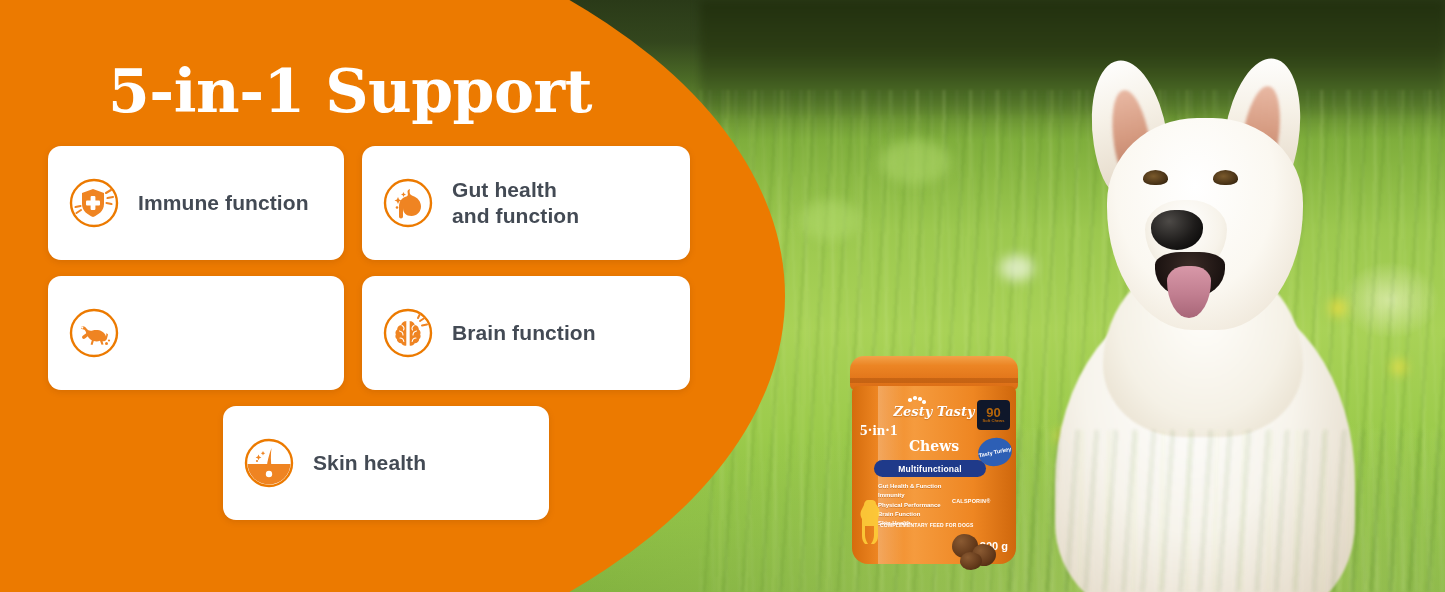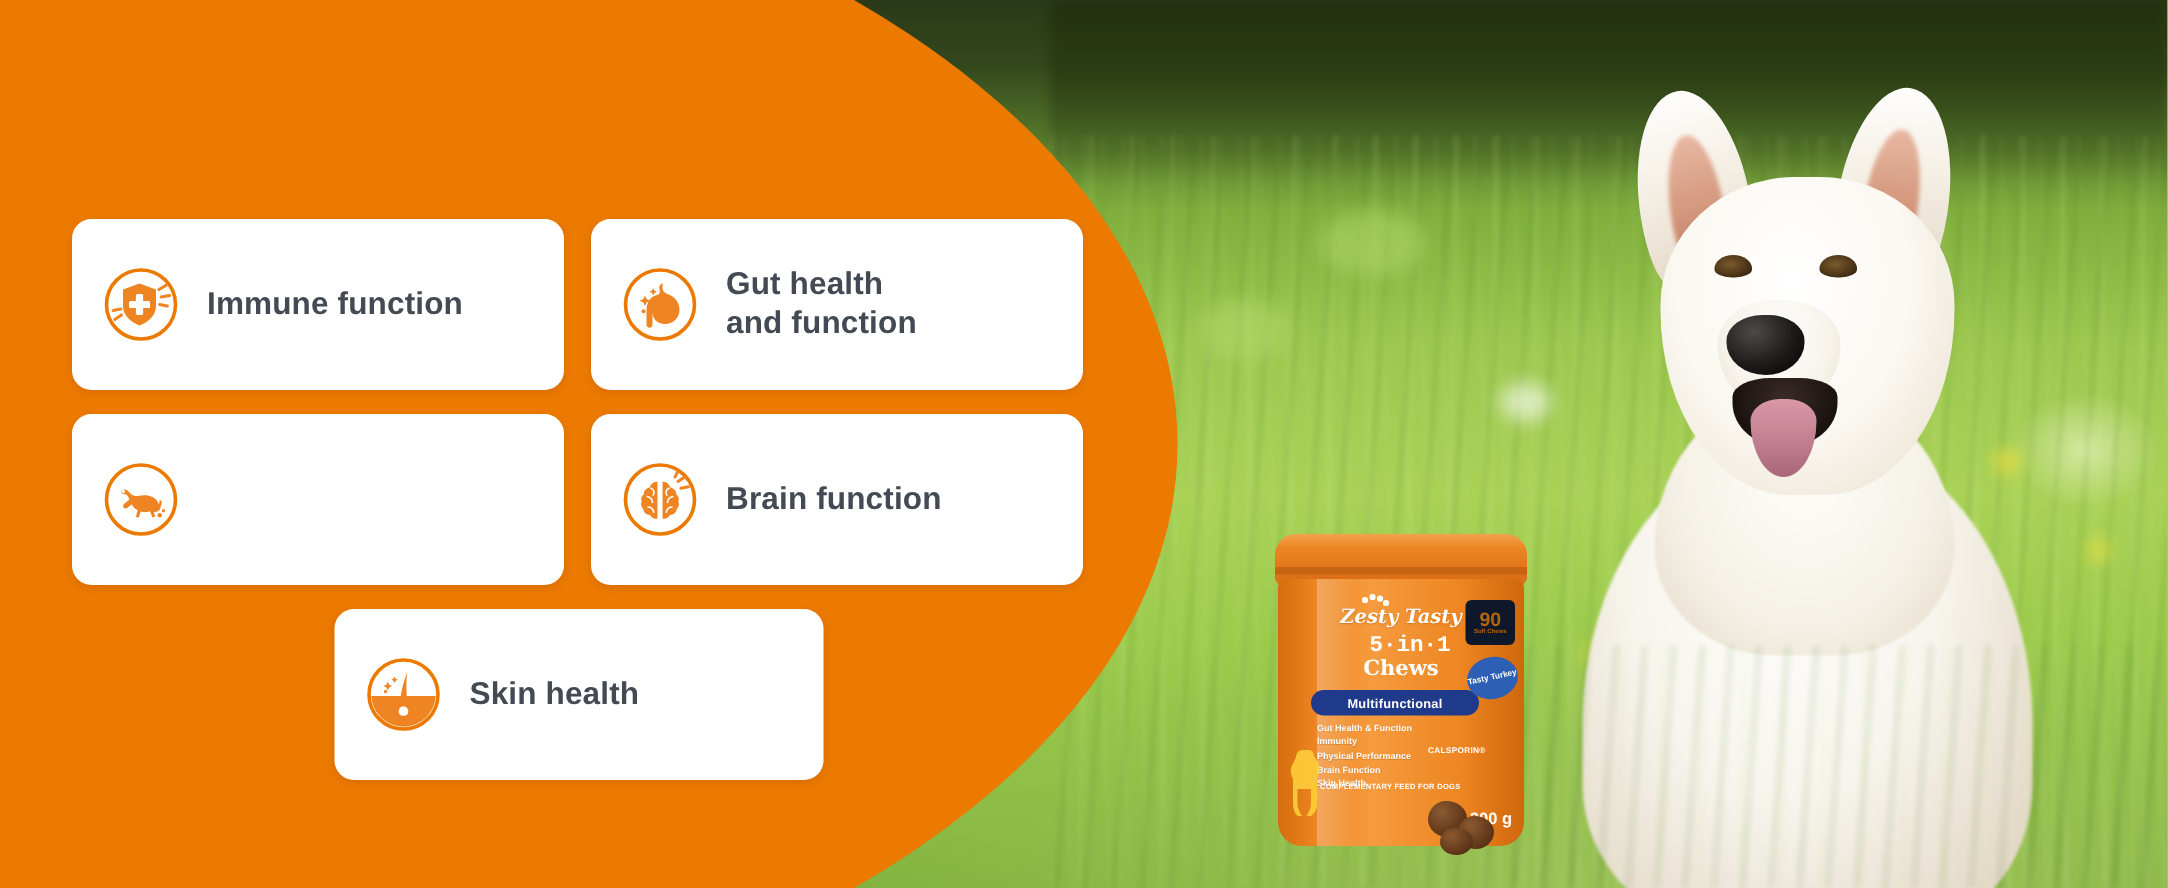--- a/index.html
+++ b/index.html
@@ -141,21 +141,21 @@
 
   .card {
     background:#ffffff;
     border-radius:13px;
     box-shadow:0 2px 6px rgba(120,55,0,.18);
     display:flex;
     align-items:center;
     padding:0 18px;
     height:114px;
   }
-  .card.w1 { width:328px; }
+  .card.w1 { width:296px; }
   .card.w2 { width:328px; }
   .card.w3 { width:326px; }
 
   .icon-wrap {
     flex:0 0 auto;
     width:56px; height:56px;
     margin-right:16px;
     display:flex; align-items:center; justify-content:center;
   }
   .icon-wrap svg { display:block; }
@@ -201,22 +201,22 @@
     text-shadow:0 1px 1px rgba(150,70,0,.4);
   }
   .paw-dots {
     position:absolute; left:50%; top:40px; transform:translateX(-26px);
     width:16px; height:8px;
   }
   .paw-dots i {
     position:absolute; width:3.5px; height:3.5px; background:#fff; border-radius:50%;
   }
   .five { 
-    position:absolute; left:12px; right:0; top:66px; text-align:center;
-    color:#fff; font-family:Liberation Mono, monospace; font-weight:700; font-size:15px;
+    position:absolute; left:12px; right:0; top:66px; 
+    color:#fff; font-family:Liberation Serif, serif; font-weight:700; font-size:15px;
   }
   .chews {
     position:absolute; left:0; right:0; top:82px; text-align:center;
     color:#fff; font-family:"DejaVu Serif", serif; font-weight:700; font-size:14px;
   }
   .multi-badge {
     position:absolute; left:26px; top:104px; width:112px; height:17px;
     background:#1f3a8a;
     border-radius:9px;
     color:#fff;
@@ -305,20 +305,21 @@
       <div class="nose"></div>
     </div>
 
     <div class="grass" style="left:1000px;top:430px;height:162px;opacity:.95;filter:blur(2.2px);"></div>
   </div>
 
   <div class="orange-panel"></div>
 
   <div class="content">
 
+    <div class="headline">5-in-1 Support</div>
 
     <div class="cards">
 
       <div class="row">
 
         <div class="card w1">
           <span class="icon-wrap">
             <svg width="52" height="52" viewBox="0 0 52 52">
               <circle cx="26" cy="26" r="23" fill="none" stroke="#ec7a00" stroke-width="2.4"></circle>
               <path d="M25 12 L36 16 L36 27 C36 34 30 38 25 40 C20 38 14 34 14 27 L14 16 Z" fill="#ef8422"></path>

